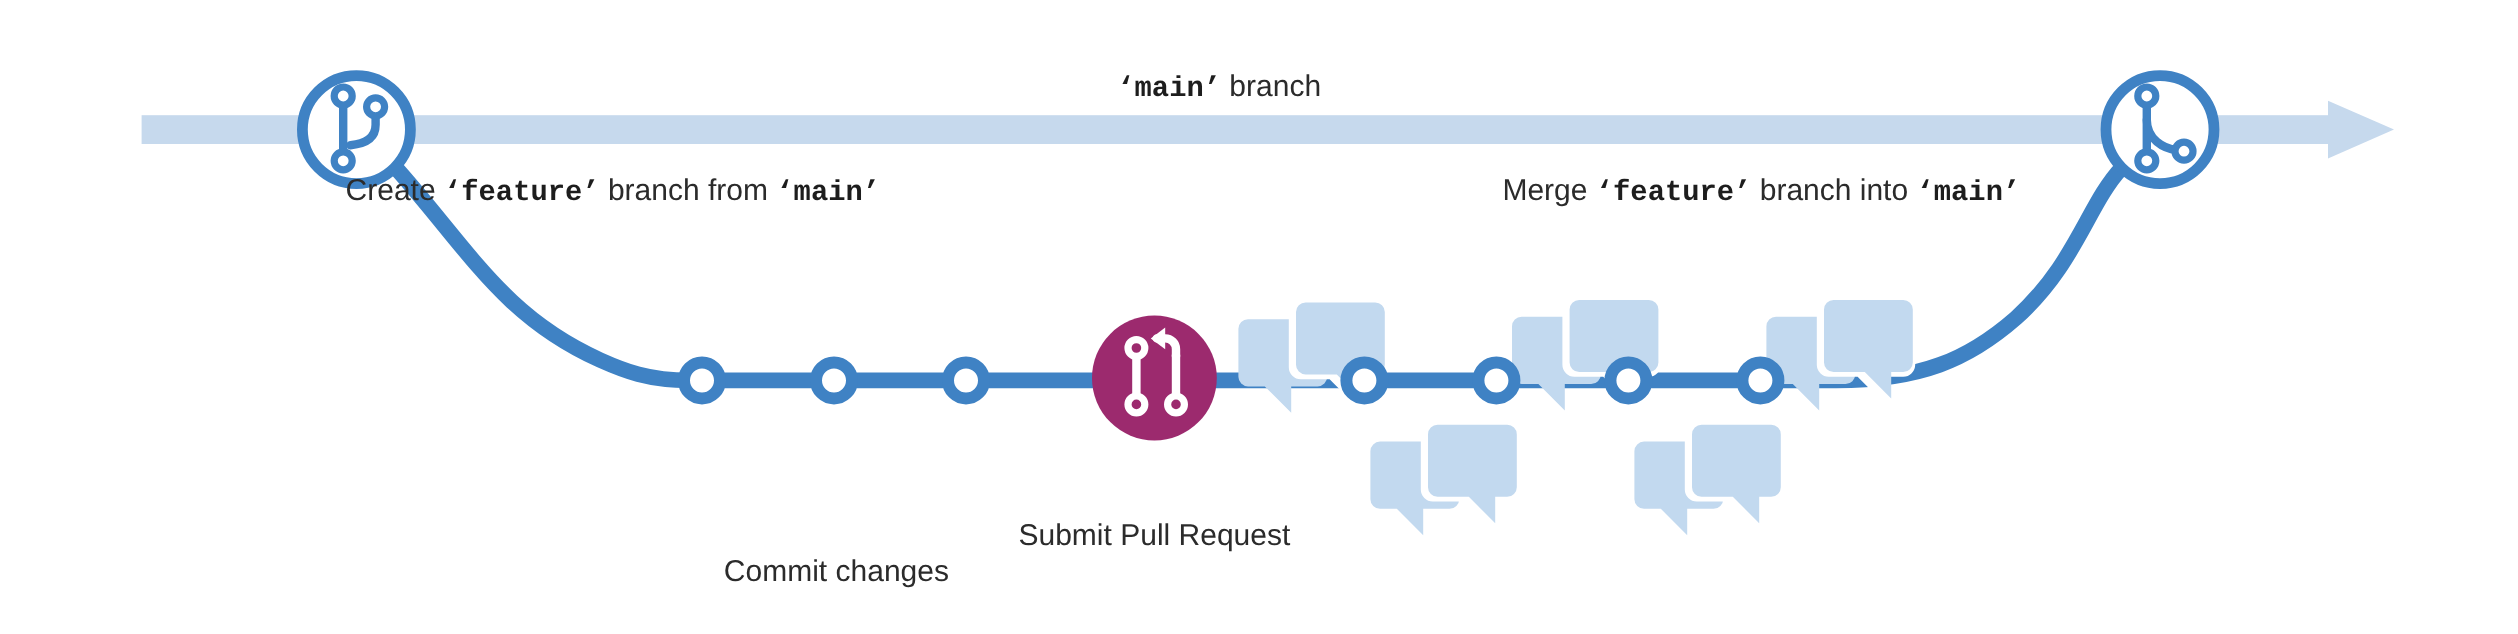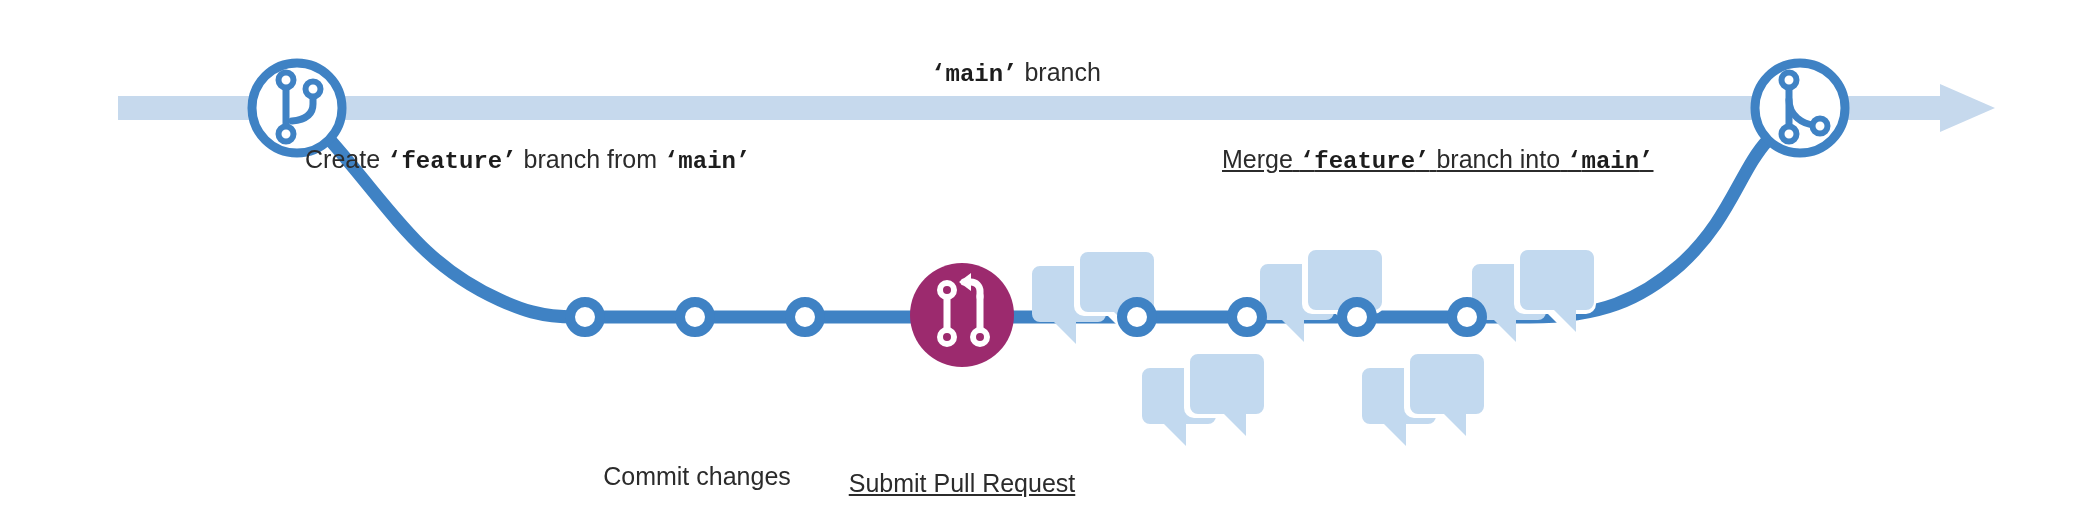--- a/index.html
+++ b/index.html
@@ -37,24 +37,24 @@
     font-family: "Liberation Mono", monospace;
     font-weight: bold;
     font-size: 24px;
     color: #1d1d1d;
     letter-spacing: 0px;
   }
   .lbl-center {
     transform: translateX(-50%);
   }
   #label-main-branch   { top: 60px;  left: 1000px; margin-left: 16px; }
-  #label-create        { top: 147px; left: 305px;  }
-  #label-merge         { top: 147px; left: 1222px; text-decoration: underline; }
+  #label-create        { top: 147px; left: 288px;  }
+  #label-merge         { top: 147px; left: 1252px; }
   #label-commit        { top: 464px; left: 697px;  }
-  #label-pr            { top: 471px; left: 962px; text-decoration: underline;  }
+  #label-pr            { top: 434px; left: 962px;  }
   #label-discuss       { top: 452px; left: 1307px; }
 </style>
 </head>
 <body>
 
 <div id="diagram-root">
 
   <svg id="flow-svg" viewBox="0 0 2098 528">
     <defs>
 

